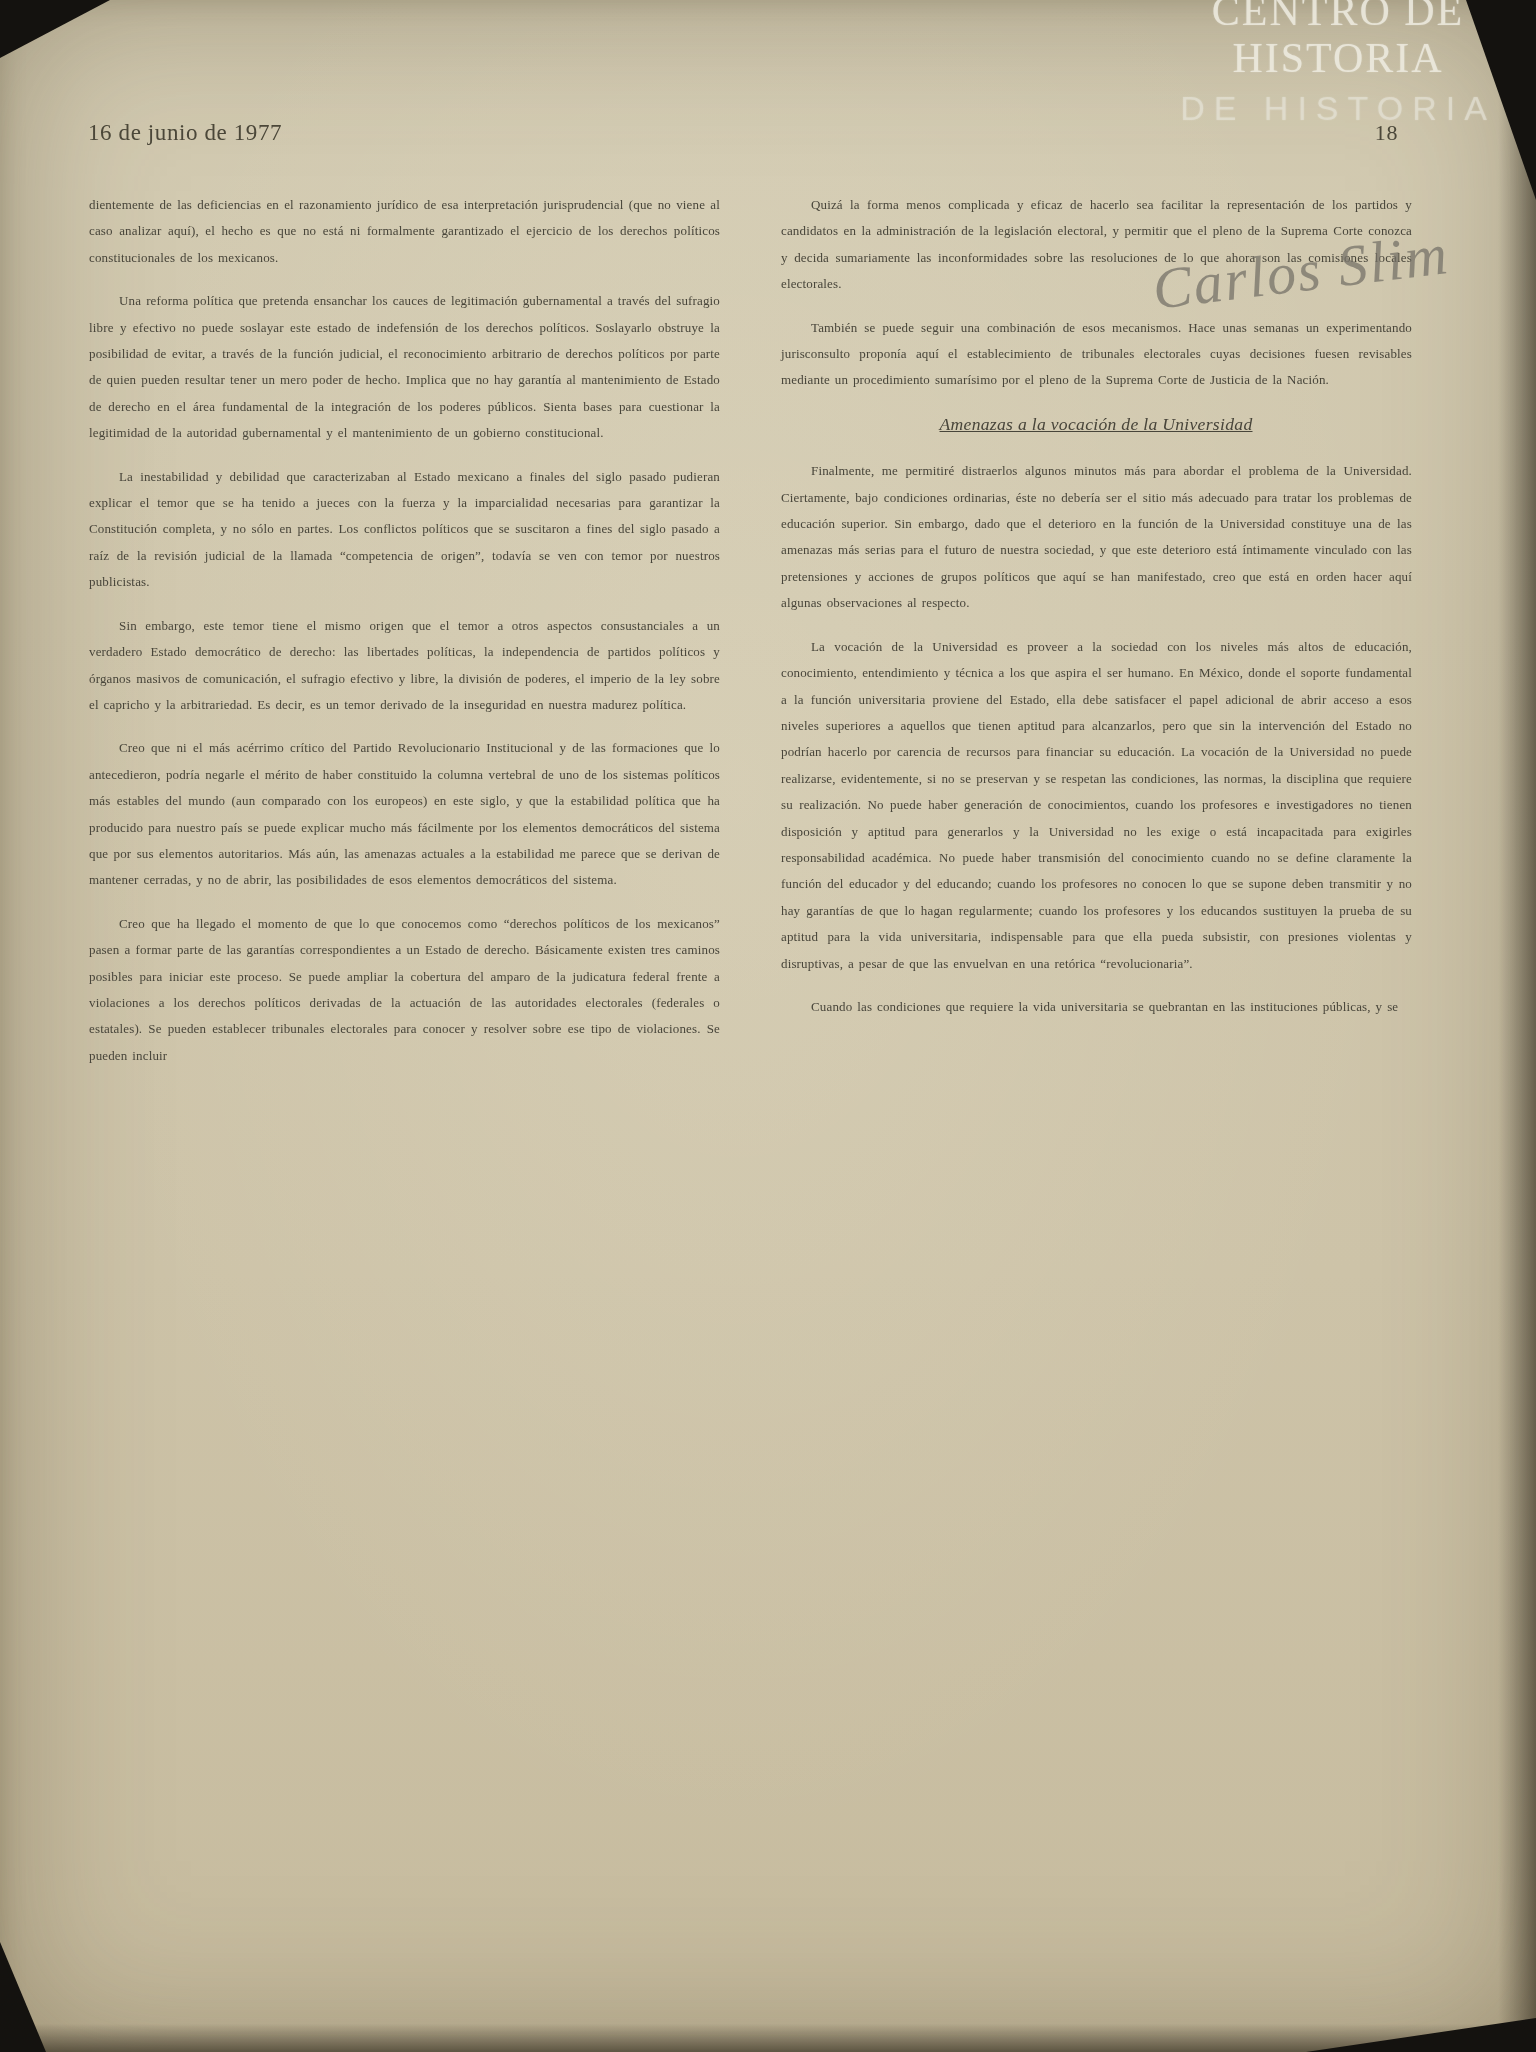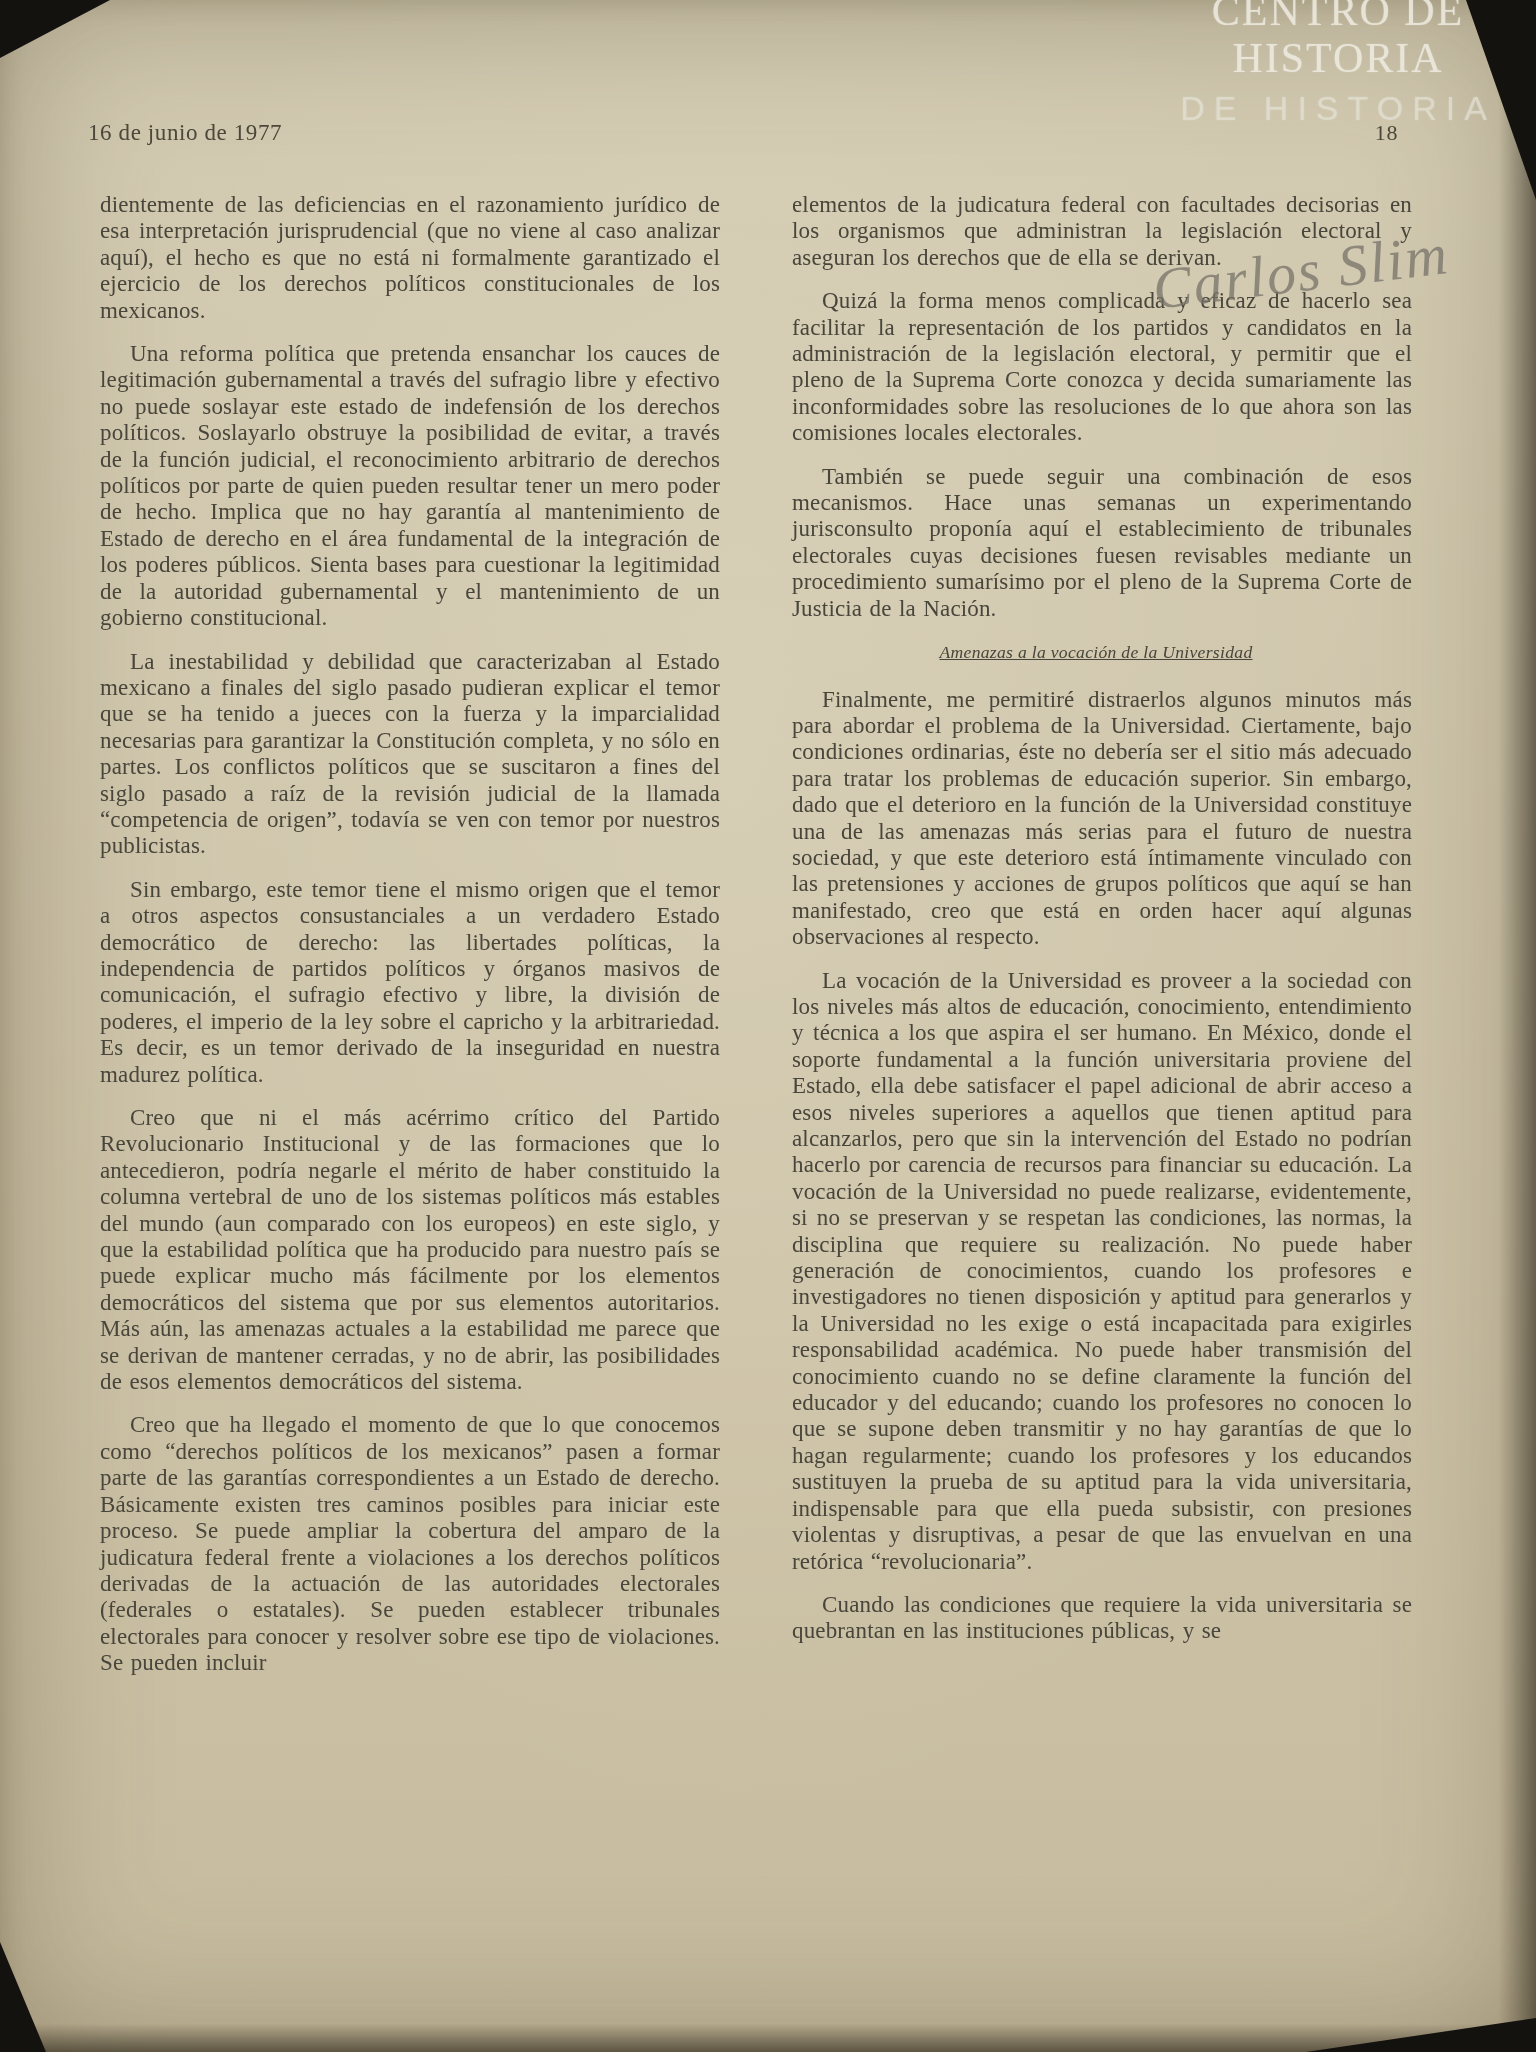--- a/index.html
+++ b/index.html
@@ -60,23 +60,23 @@
     left: 88px;
     right: 124px;
     top: 192px;
     display: flex;
     gap: 60px;
     z-index: 3;
   }
   .col { flex: 1 1 0; }
 
   .para {
-    margin: 0 0 17px 12px;
+    margin: 0 0 17px 1px;
     color: #48453a;
-    font-size: 23px;
+    font-size: 13px;
     line-height: 26.4px;
     text-align: justify;
     letter-spacing: 0.15px;
     word-spacing: 1.5px;
   }
   .para.indent { text-indent: 30px; }
 
   .section-heading {
     margin: 8px 0 21px 0;
     color: #48453a;
@@ -139,21 +139,20 @@
     <div class="columns">
       <div class="col" id="col-left">
           <p class="para">dientemente de las deficiencias en el razonamiento jurídico de esa interpretación jurisprudencial (que no viene al caso analizar aquí), el hecho es que no está ni formalmente garantizado el ejercicio de los derechos políticos constitucionales de los mexicanos.</p>
           <p class="para indent">Una reforma política que pretenda ensanchar los cauces de legitimación gubernamental a través del sufragio libre y efectivo no puede soslayar este estado de indefensión de los derechos políticos. Soslayarlo obstruye la posibilidad de evitar, a través de la función judicial, el reconocimiento arbitrario de derechos políticos por parte de quien pueden resultar tener un mero poder de hecho. Implica que no hay garantía al mantenimiento de Estado de derecho en el área fundamental de la integración de los poderes públicos. Sienta bases para cuestionar la legitimidad de la autoridad gubernamental y el mantenimiento de un gobierno constitucional.</p>
           <p class="para indent">La inestabilidad y debilidad que caracterizaban al Estado mexicano a finales del siglo pasado pudieran explicar el temor que se ha tenido a jueces con la fuerza y la imparcialidad necesarias para garantizar la Constitución completa, y no sólo en partes. Los conflictos políticos que se suscitaron a fines del siglo pasado a raíz de la revisión judicial de la llamada “competencia de origen”, todavía se ven con temor por nuestros publicistas.</p>
           <p class="para indent">Sin embargo, este temor tiene el mismo origen que el temor a otros aspectos consustanciales a un verdadero Estado democrático de derecho: las libertades políticas, la independencia de partidos políticos y órganos masivos de comunicación, el sufragio efectivo y libre, la división de poderes, el imperio de la ley sobre el capricho y la arbitrariedad. Es decir, es un temor derivado de la inseguridad en nuestra madurez política.</p>
           <p class="para indent">Creo que ni el más acérrimo crítico del Partido Revolucionario Institucional y de las formaciones que lo antecedieron, podría negarle el mérito de haber constituido la columna vertebral de uno de los sistemas políticos más estables del mundo (aun comparado con los europeos) en este siglo, y que la estabilidad política que ha producido para nuestro país se puede explicar mucho más fácilmente por los elementos democráticos del sistema que por sus elementos autoritarios. Más aún, las amenazas actuales a la estabilidad me parece que se derivan de mantener cerradas, y no de abrir, las posibilidades de esos elementos democráticos del sistema.</p>
           <p class="para indent">Creo que ha llegado el momento de que lo que conocemos como “derechos políticos de los mexicanos” pasen a formar parte de las garantías correspondientes a un Estado de derecho. Básicamente existen tres caminos posibles para iniciar este proceso. Se puede ampliar la cobertura del amparo de la judicatura federal frente a violaciones a los derechos políticos derivadas de la actuación de las autoridades electorales (federales o estatales). Se pueden establecer tribunales electorales para conocer y resolver sobre ese tipo de violaciones. Se pueden incluir</p>
         </div>
       <div class="col" id="col-right">
-          <p class="para">elementos de la judicatura federal con facultades decisorias en los organismos que administran la legislación electoral y aseguran los derechos que de ella se derivan.</p>
           <p class="para indent">Quizá la forma menos complicada y eficaz de hacerlo sea facilitar la representación de los partidos y candidatos en la administración de la legislación electoral, y permitir que el pleno de la Suprema Corte conozca y decida sumariamente las inconformidades sobre las resoluciones de lo que ahora son las comisiones locales electorales.</p>
           <p class="para indent">También se puede seguir una combinación de esos mecanismos. Hace unas semanas un experimentando jurisconsulto proponía aquí el establecimiento de tribunales electorales cuyas decisiones fuesen revisables mediante un procedimiento sumarísimo por el pleno de la Suprema Corte de Justicia de la Nación.</p>
           <p class="section-heading">Amenazas a la vocación de la Universidad</p>
           <p class="para indent">Finalmente, me permitiré distraerlos algunos minutos más para abordar el problema de la Universidad. Ciertamente, bajo condiciones ordinarias, éste no debería ser el sitio más adecuado para tratar los problemas de educación superior. Sin embargo, dado que el deterioro en la función de la Universidad constituye una de las amenazas más serias para el futuro de nuestra sociedad, y que este deterioro está íntimamente vinculado con las pretensiones y acciones de grupos políticos que aquí se han manifestado, creo que está en orden hacer aquí algunas observaciones al respecto.</p>
           <p class="para indent">La vocación de la Universidad es proveer a la sociedad con los niveles más altos de educación, conocimiento, entendimiento y técnica a los que aspira el ser humano. En México, donde el soporte fundamental a la función universitaria proviene del Estado, ella debe satisfacer el papel adicional de abrir acceso a esos niveles superiores a aquellos que tienen aptitud para alcanzarlos, pero que sin la intervención del Estado no podrían hacerlo por carencia de recursos para financiar su educación. La vocación de la Universidad no puede realizarse, evidentemente, si no se preservan y se respetan las condiciones, las normas, la disciplina que requiere su realización. No puede haber generación de conocimientos, cuando los profesores e investigadores no tienen disposición y aptitud para generarlos y la Universidad no les exige o está incapacitada para exigirles responsabilidad académica. No puede haber transmisión del conocimiento cuando no se define claramente la función del educador y del educando; cuando los profesores no conocen lo que se supone deben transmitir y no hay garantías de que lo hagan regularmente; cuando los profesores y los educandos sustituyen la prueba de su aptitud para la vida universitaria, indispensable para que ella pueda subsistir, con presiones violentas y disruptivas, a pesar de que las envuelvan en una retórica “revolucionaria”.</p>
           <p class="para indent">Cuando las condiciones que requiere la vida universitaria se quebrantan en las instituciones públicas, y se</p>
         </div>
     </div>
   </div>
 

